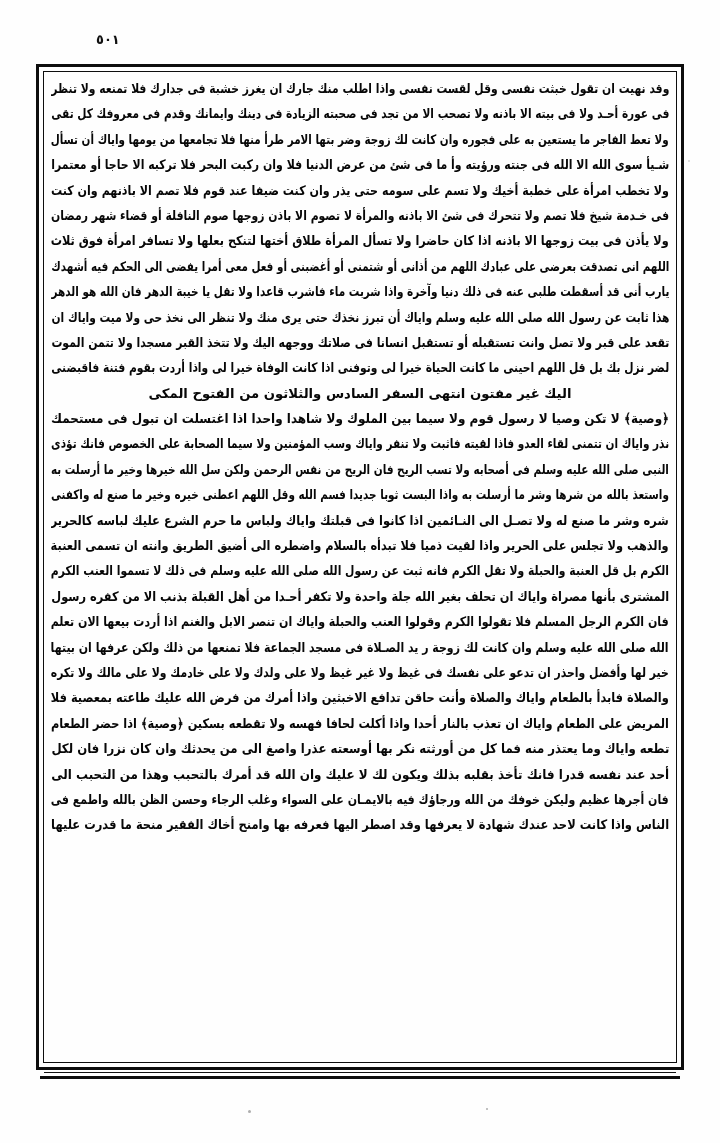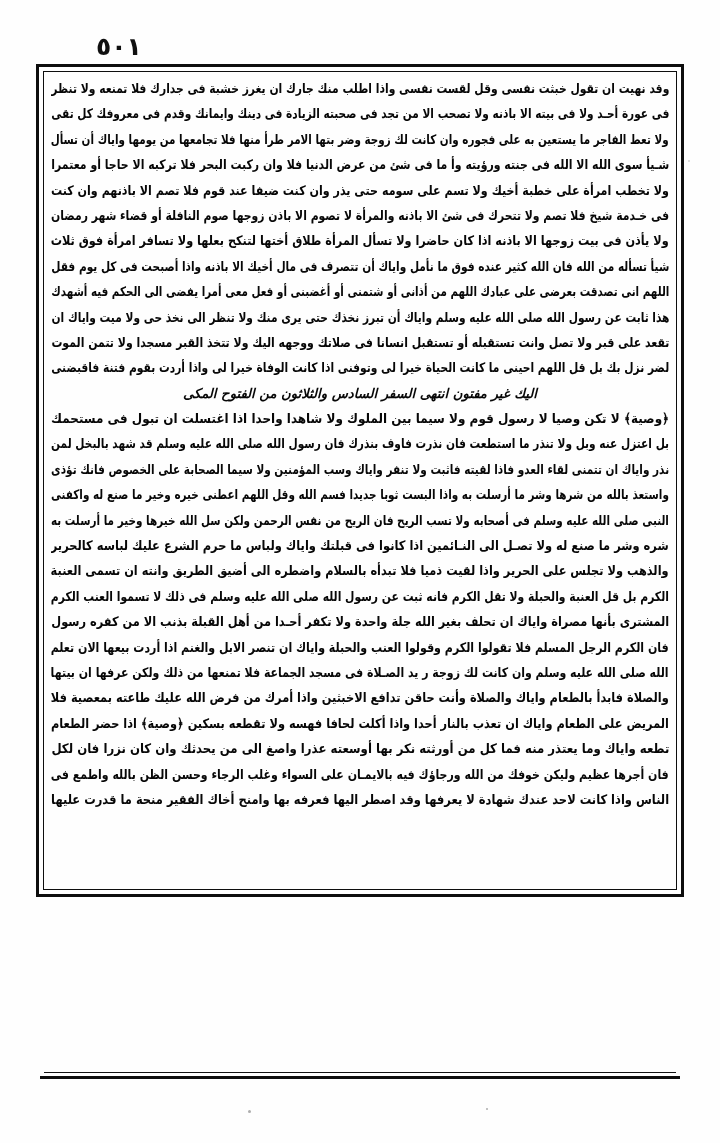--- a/index.html
+++ b/index.html
@@ -20,35 +20,35 @@
     inset: 0;
     background: #fefefe;
   }
 
   
   .folio {
     position: absolute;
     top: 32px;
     left: 96px;
     font-family: "DejaVu Sans", sans-serif;
-    font-size: 25px;
+    font-size: 13px;
     font-weight: 700;
     letter-spacing: 1px;
     color: #101010;
     direction: rtl;
     unicode-bidi: isolate;
   }
 
   
   .frame-outer {
     position: absolute;
     top: 64px;
     left: 36px;
     width: 648px;
-    height: 833px;
+    height: 1006px;
     border: 3px solid #0d0d0d;
     box-sizing: border-box;
     background: #fefefe;
   }
   .frame-inner {
     position: absolute;
     top: 4px;
     left: 4px;
     right: 4px;
     bottom: 4px;
@@ -82,21 +82,20 @@
     color: #070707;
     white-space: nowrap;
     overflow: hidden;
     font-weight: 600;
   }
 
   
   .line.center {
     text-align: center;
     text-align-last: center;
-    font-style: italic;
   }
 
   
   .line > span {
     display: inline-block;
   }
 
   .marker {
     font-weight: 700;
     text-decoration: underline;
@@ -136,40 +135,41 @@
   <div class="frame-outer">
     <div class="frame-inner">
       <div class="textblock">
         <div class="line"><span style="transform-origin: right center; transform: scaleX(0.816); white-space: nowrap;">وقد نهيت ان تقول خبثت نفسى وقل لقست نفسى واذا اطلب منك جارك ان يغرز خشبة فى جدارك فلا تمنعه ولا تنظر</span></div>
         <div class="line"><span style="transform-origin: right center; transform: scaleX(0.8012); white-space: nowrap;">فى عورة أحـد ولا فى بيته الا باذنه ولا تصحب الا من تجد فى صحبته الزيادة فى دينك وايمانك وقدم فى معروفك كل تقى</span></div>
         <div class="line"><span style="transform-origin: right center; transform: scaleX(0.7866); white-space: nowrap;">ولا تعط الفاجر ما يستعين به على فجوره وان كانت لك زوجة وضر بتها الامر طرأ منها فلا تجامعها من يومها واياك أن تسأل</span></div>
         <div class="line"><span style="transform-origin: right center; transform: scaleX(0.8292); white-space: nowrap;">شـيأ سوى الله الا الله فى جنته ورؤيته وأ ما فى شئ من عرض الدنيا فلا وان ركبت البحر فلا تركبه الا حاجا أو معتمرا</span></div>
         <div class="line"><span style="transform-origin: right center; transform: scaleX(0.842); white-space: nowrap;">ولا تخطب امرأة على خطبة أخيك ولا تسم على سومه حتى يذر وان كنت ضيفا عند قوم فلا تصم الا باذنهم وان كنت</span></div>
         <div class="line"><span style="transform-origin: right center; transform: scaleX(0.8218); white-space: nowrap;">فى خـدمة شيخ فلا تصم ولا تتحرك فى شئ الا باذنه والمرأة لا تصوم الا باذن زوجها صوم النافلة أو قضاء شهر رمضان</span></div>
         <div class="line"><span style="transform-origin: right center; transform: scaleX(0.8552); white-space: nowrap;">ولا يأذن فى بيت زوجها الا باذنه اذا كان حاضرا ولا تسأل المرأة طلاق أختها لتنكح بعلها ولا تسافر امرأة فوق ثلاث</span></div>
-        <div class="line"><span style="transform-origin: right center; transform: scaleX(0.8002); white-space: nowrap;">شيأ تسأله من الله فان الله كثير عنده فوق ما نأمل واياك أن تتصرف فى مال أخيك الا باذنه واذا أصبحت فى كل يوم فقل</span></div>
         <div class="line"><span style="transform-origin: right center; transform: scaleX(0.7849); white-space: nowrap;">اللهم انى تصدقت بعرضى على عبادك اللهم من أذانى أو شتمنى أو أغضبنى أو فعل معى أمرا يفضى الى الحكم فيه أشهدك</span></div>
+        <div class="line"><span style="transform-origin: right center; transform: scaleX(0.7949); white-space: nowrap;">يارب أنى قد أسقطت طلبى عنه فى ذلك دنيا وآخرة واذا شربت ماء فاشرب قاعدا ولا تقل يا خيبة الدهر فان الله هو الدهر</span></div>
         <div class="line"><span style="transform-origin: right center; transform: scaleX(0.8063); white-space: nowrap;">هذا ثابت عن رسول الله صلى الله عليه وسلم واياك أن تبرز نخذك حتى يرى منك ولا تنظر الى نخذ حى ولا ميت واياك ان</span></div>
         <div class="line"><span style="transform-origin: right center; transform: scaleX(0.8291); white-space: nowrap;">تقعد على قبر ولا تصل وانت تستقبله أو تستقبل انسانا فى صلاتك ووجهه اليك ولا تتخذ القبر مسجدا ولا تتمن الموت</span></div>
         <div class="line"><span style="transform-origin: right center; transform: scaleX(0.8108); white-space: nowrap;">لضر نزل بك بل قل اللهم احينى ما كانت الحياة خيرا لى وتوفنى اذا كانت الوفاة خيرا لى واذا أردت بقوم فتنة فاقبضنى</span></div>
         <div class="line center">اليك غير مفتون   انتهى السفر السادس والثلاثون من الفتوح المكى</div>
         <div class="line marker"><span style="transform-origin: right center; transform: scaleX(0.9087); white-space: nowrap;">﴿وصية﴾   لا تكن وصيا لا رسول قوم ولا سيما بين الملوك ولا شاهدا واحدا اذا اغتسلت ان تبول فى مستحمك</span></div>
-        <div class="line"><span style="transform-origin: right center; transform: scaleX(0.8025); white-space: nowrap;">بل اعتزل عنه وبل ولا تنذر ما استطعت فان نذرت فاوف بنذرك فان رسول الله صلى الله عليه وسلم قد شهد بالبخل لمن</span></div>
         <div class="line"><span style="transform-origin: right center; transform: scaleX(0.7953); white-space: nowrap;">نذر واياك ان تتمنى لقاء العدو فاذا لقيته فاثبت ولا تنفر واياك وسب المؤمنين ولا سيما الصحابة على الخصوص فانك تؤذى</span></div>
+        <div class="line"><span style="transform-origin: right center; transform: scaleX(0.7924); white-space: nowrap;">النبى صلى الله عليه وسلم فى أصحابه ولا تسب الريح فان الريح من نفس الرحمن ولكن سل الله خيرها وخير ما أرسلت به</span></div>
         <div class="line"><span style="transform-origin: right center; transform: scaleX(0.7914); white-space: nowrap;">واستعذ بالله من شرها وشر ما أرسلت به واذا البست ثوبا جديدا فسم الله وقل اللهم اعطنى خيره وخير ما صنع له واكفنى</span></div>
-        <div class="line"><span style="transform-origin: right center; transform: scaleX(0.7924); white-space: nowrap;">النبى صلى الله عليه وسلم فى أصحابه ولا تسب الريح فان الريح من نفس الرحمن ولكن سل الله خيرها وخير ما أرسلت به</span></div>
         <div class="line"><span style="transform-origin: right center; transform: scaleX(0.8671); white-space: nowrap;">شره وشر ما صنع له ولا تصـل الى النـائمين اذا كانوا فى قبلتك واياك ولباس ما حرم الشرع عليك لباسه كالحرير</span></div>
         <div class="line"><span style="transform-origin: right center; transform: scaleX(0.8612); white-space: nowrap;">والذهب ولا تجلس على الحرير واذا لقيت ذميا فلا تبدأه بالسلام واضطره الى أضيق الطريق وانته ان تسمى العنبة</span></div>
         <div class="line"><span style="transform-origin: right center; transform: scaleX(0.8187); white-space: nowrap;">الكرم بل قل العنبة والحبلة ولا تقل الكرم فانه ثبت عن رسول الله صلى الله عليه وسلم فى ذلك لا تسموا العنب الكرم</span></div>
         <div class="line"><span style="transform-origin: right center; transform: scaleX(0.8628); white-space: nowrap;">المشترى بأنها مصراة واياك ان تحلف بغير الله جلة واحدة ولا تكفر أحـدا من أهل القبلة بذنب الا من كفره رسول</span></div>
         <div class="line"><span style="transform-origin: right center; transform: scaleX(0.8355); white-space: nowrap;">فان الكرم الرجل المسلم فلا تقولوا الكرم وقولوا العنب والحبلة واياك ان تنصر الابل والغنم اذا أردت بيعها الان تعلم</span></div>
         <div class="line"><span style="transform-origin: right center; transform: scaleX(0.83); white-space: nowrap;">الله صلى الله عليه وسلم وان كانت لك زوجة ر يد الصـلاة فى مسجد الجماعة فلا تمنعها من ذلك ولكن عرفها ان بيتها</span></div>
+        <div class="line"><span style="transform-origin: right center; transform: scaleX(0.821); white-space: nowrap;">خير لها وأفضل واحذر ان تدعو على نفسك فى غيظ ولا غير غيظ ولا على ولدك ولا على خادمك ولا على مالك ولا تكره</span></div>
         <div class="line"><span style="transform-origin: right center; transform: scaleX(0.8633); white-space: nowrap;">والصلاة فابدأ بالطعام واياك والصلاة وأنت حاقن تدافع الاخبثين واذا أمرك من فرض الله عليك طاعته بمعصية فلا</span></div>
         <div class="line marker"><span style="transform-origin: right center; transform: scaleX(0.8596); white-space: nowrap;">المريض على الطعام واياك ان تعذب بالنار أحدا واذا أكلت لحافا فهسه ولا تقطعه بسكين ﴿وصية﴾ اذا حضر الطعام</span></div>
         <div class="line"><span style="transform-origin: right center; transform: scaleX(0.89); white-space: nowrap;">تطعه واياك وما يعتذر منه فما كل من أورثته نكر بها أوسعته عذرا واصغ الى من يحدثك وان كان نزرا فان لكل</span></div>
+        <div class="line"><span style="transform-origin: right center; transform: scaleX(0.9073); white-space: nowrap;">أحد عند نفسه قدرا فانك تأخذ بقلبه بذلك ويكون لك لا عليك وان الله قد أمرك بالتحبب وهذا من التحبب الى</span></div>
         <div class="line"><span style="transform-origin: right center; transform: scaleX(0.8309); white-space: nowrap;">فان أجرها عظيم وليكن خوفك من الله ورجاؤك فيه بالايمـان على السواء وغلب الرجاء وحسن الظن بالله واطمع فى</span></div>
         <div class="line"><span style="transform-origin: right center; transform: scaleX(0.8703); white-space: nowrap;">الناس واذا كانت لاحد عندك شهادة لا يعرفها وقد اصطر اليها فعرفه بها وامنح أخاك الفقير منحة ما قدرت عليها</span></div>
       </div>
     </div>
   </div>
 
   <div class="tail-rule thin"></div>
   <div class="tail-rule"></div>
 
   <div class="speckle" style="top:1110px;left:248px;width:3px;height:3px;"></div>

